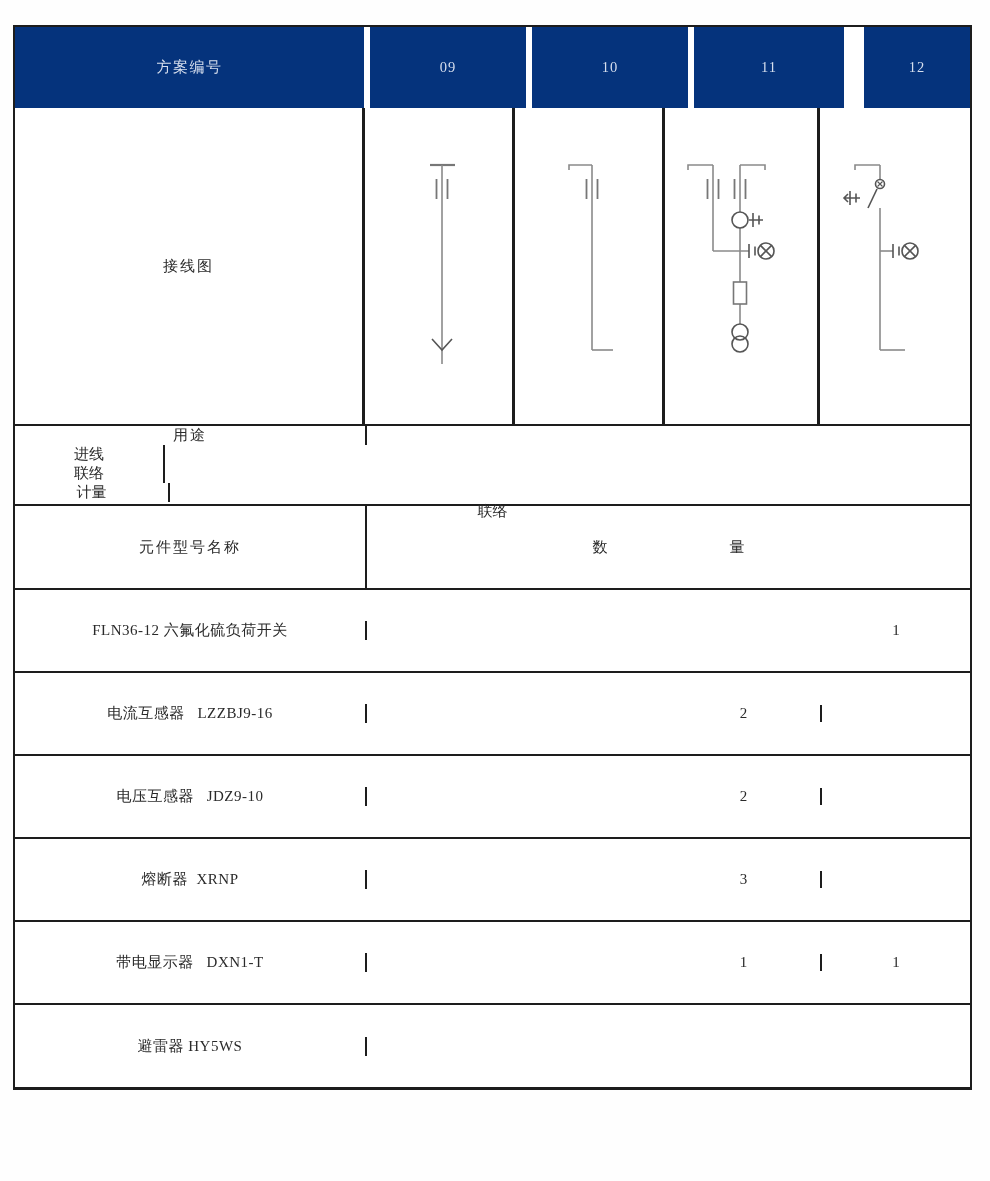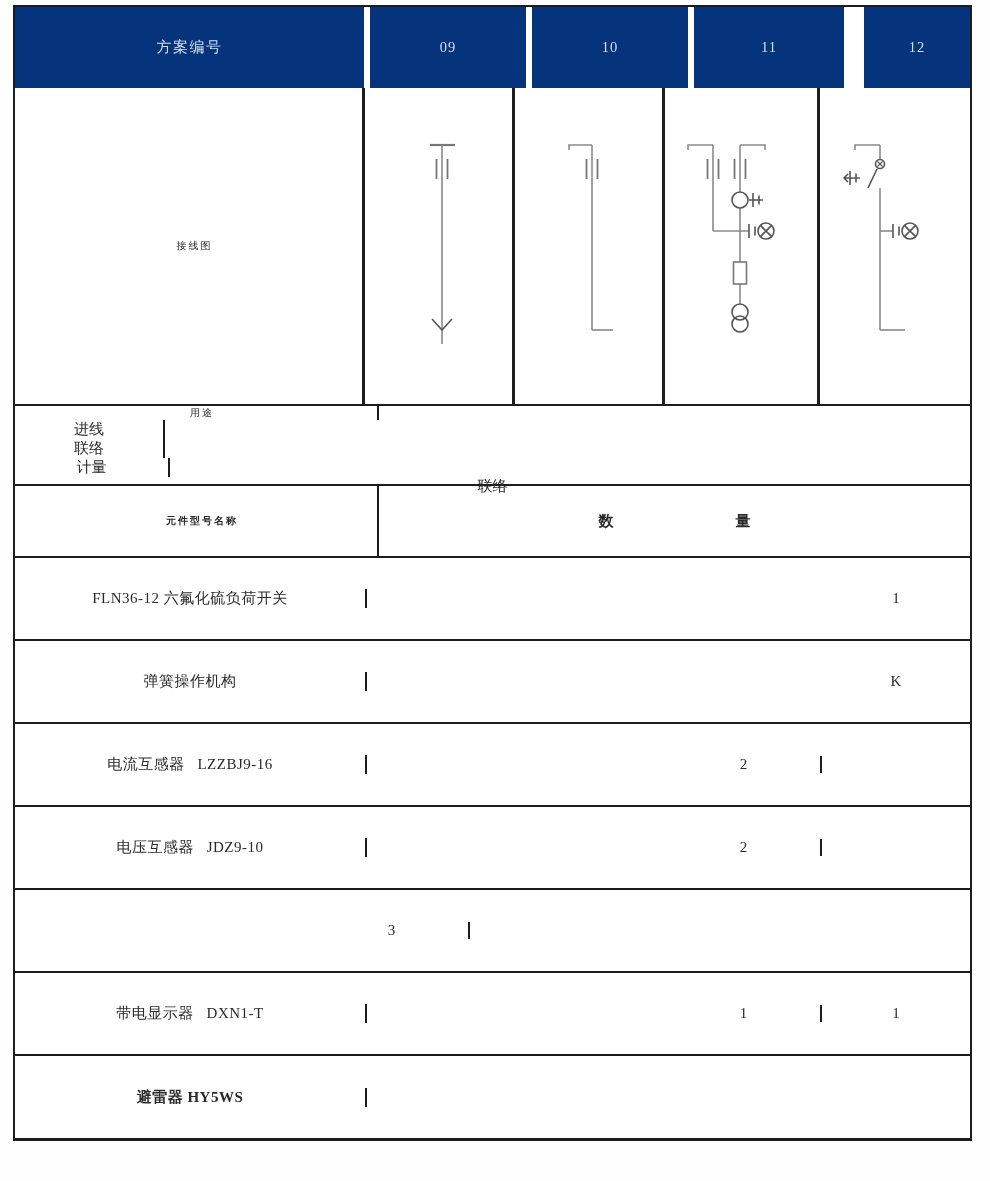--- a/index.html
+++ b/index.html
@@ -2,26 +2,26 @@
 <html><head>
 <meta charset="utf-8">
 <style>
   html,body{margin:0;padding:0;background:#ffffff;}
   .page{
     position:relative;width:990px;height:1181px;background:#fefefe;
     font-family:"Liberation Serif","DejaVu Serif",serif;color:#2a2a2a;
     overflow:hidden;
   }
   .table{
-    position:absolute;left:13px;top:5px;width:959px;
+    position:absolute;left:13px;top:25px;width:959px;
     border:2px solid #1d1d1d;border-bottom-width:3px;
     background:#fff;box-sizing:border-box;
   }
   .row{display:flex;border-bottom:2.5px solid #1d1d1d;box-sizing:border-box;}
-  .row:last-child{border-bottom:none;font-weight:bold;}
+  .row:last-child{border-bottom:none;}
   
   .header-row{height:81px;border-bottom:none;background:#fff;}
   .hcell{
     background:#05337c;color:#d7dfee;display:flex;align-items:center;justify-content:center;
     font-size:15px;letter-spacing:1.5px;box-sizing:border-box;
   }
   .hcell.h1{width:349px;margin-right:6px;}
   .hcell.h2,.hcell.h3{width:156px;margin-right:6px;}
   .hcell.h4{width:150px;margin-right:13px;}
   .hcell.h5{flex:1;margin-left:7px;}
@@ -29,24 +29,24 @@
   
   .cell{box-sizing:border-box;display:flex;align-items:center;justify-content:center;}
   .c1{width:352px;border-right:2px solid #1d1d1d;}
   .c2{width:150px;border-right:2px solid #1d1d1d;}
   .c3{width:150px;border-right:2px solid #1d1d1d;}
   .c4{width:155px;border-right:2px solid #1d1d1d;}
   .c5{flex:1;}
   .diagram-row{height:318px;}
   .diagram-row .c1,.diagram-row .c2,.diagram-row .c3,.diagram-row .c4{border-right-width:3px;}
   .purpose-row{height:80px;flex-direction:column;}
-  .qty-row{height:72px;font-weight:bold;}
+  .qty-row{height:84px;}
   .comp-row{height:83px;align-items:center;}
   .comp-row:last-child{height:82px;}
-  .label{font-size:10px;letter-spacing:2px;margin-left:12px;}
+  .label{font-size:15px;letter-spacing:2px;}
   .comp-name{font-size:15px;letter-spacing:0.5px;white-space:pre;}
   .val{font-size:15px;letter-spacing:0;}
   .merged{flex:1;display:flex;align-items:center;justify-content:center;gap:122px;}
   .qchar{font-size:15px;}
   svg{display:block;}
   .diag{padding:0;}
 </style>
 </head>
 <body>
 
@@ -145,45 +145,39 @@
     </div>
 
     <div class="row comp-row">
       <div class="cell c1 comp-name">FLN36-12 六氟化硫负荷开关</div>
       <div class="cell c2 val"></div>
       <div class="cell c3 val"></div>
       <div class="cell c4 val"></div>
       <div class="cell c5 val">1</div>
     </div>
 
-    <div class="row comp-row">
-      <div class="cell c1 comp-name">弹簧操作机构</div>
-      <div class="cell c2 val"></div>
-      <div class="cell c3 val"></div>
-      <div class="cell c4 val"></div>
-      <div class="cell c5 val">K</div>
-    </div>
 
     <div class="row comp-row">
       <div class="cell c1 comp-name">电流互感器   LZZBJ9-16</div>
       <div class="cell c2 val"></div>
       <div class="cell c3 val"></div>
       <div class="cell c4 val">2</div>
       <div class="cell c5 val"></div>
     </div>
 
     <div class="row comp-row">
       <div class="cell c1 comp-name">电压互感器   JDZ9-10</div>
       <div class="cell c2 val"></div>
       <div class="cell c3 val"></div>
       <div class="cell c4 val">2</div>
       <div class="cell c5 val"></div>
     </div>
 
     <div class="row comp-row">
+      <div class="cell c1 comp-name">熔断器  XRNP</div>
       <div class="cell c2 val"></div>
       <div class="cell c3 val"></div>
       <div class="cell c4 val">3</div>
       <div class="cell c5 val"></div>
     </div>
 
     <div class="row comp-row">
       <div class="cell c1 comp-name">带电显示器   DXN1-T</div>
       <div class="cell c2 val"></div>
       <div class="cell c3 val"></div>

